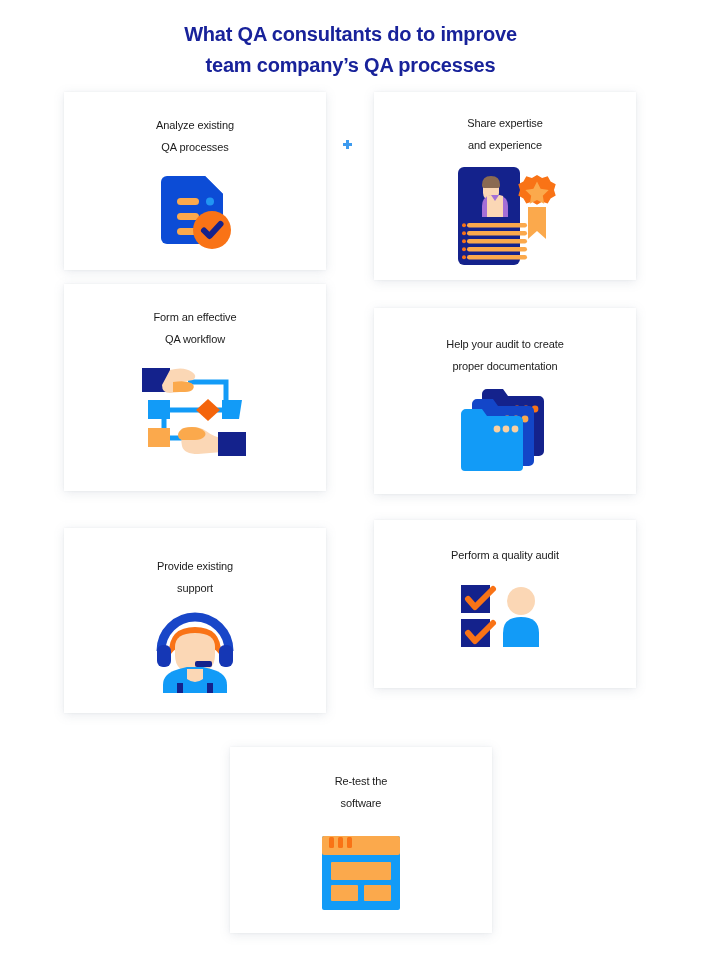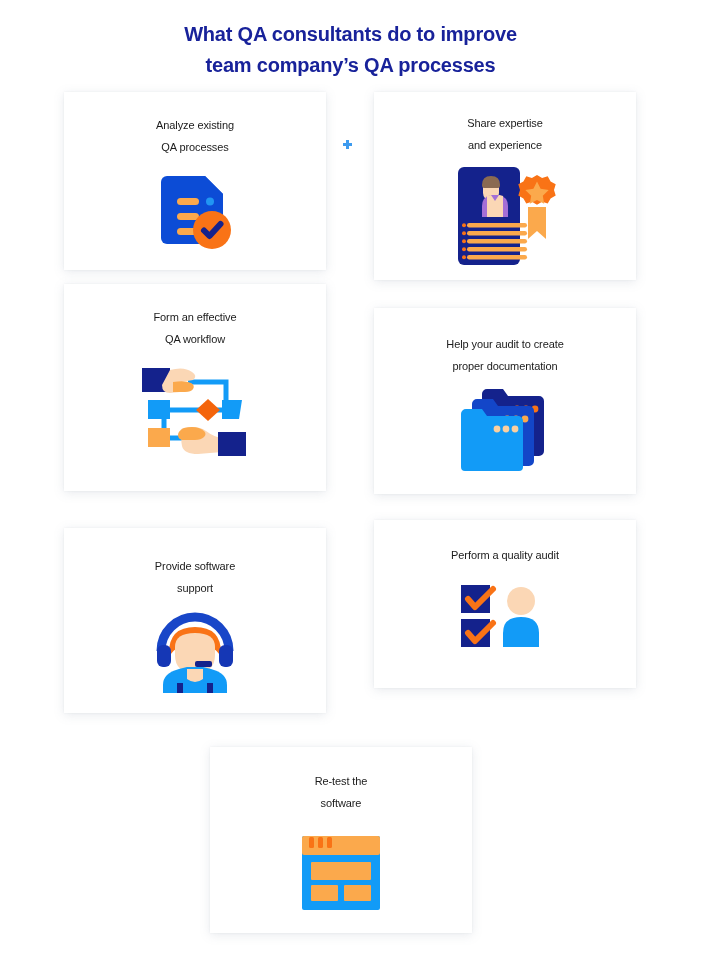--- a/index.html
+++ b/index.html
@@ -64,21 +64,21 @@
     width: 100%;
   }
 
   
   #card-analyze   { left: 64px;  top: 92px;  width: 262px; height: 178px; padding-top: 23px; }
   #card-share     { left: 374px; top: 92px;  width: 262px; height: 188px; padding-top: 21px; }
   #card-workflow  { left: 64px;  top: 284px; width: 262px; height: 207px; padding-top: 23px; }
   #card-docs      { left: 374px; top: 308px; width: 262px; height: 186px; padding-top: 26px; }
   #card-support   { left: 64px;  top: 528px; width: 262px; height: 185px; padding-top: 28px; }
   #card-audit     { left: 374px; top: 520px; width: 262px; height: 168px; padding-top: 25px; justify-content: flex-end; }
-  #card-retest    { left: 210px; top: 747px; width: 262px; height: 186px; padding-top: 24px; gap: 20px; }
+  #card-retest    { left: 230px; top: 747px; width: 262px; height: 186px; padding-top: 24px; gap: 20px; }
 
   #card-analyze  .card-icon { padding-bottom: 8px; }
   #card-share    .card-icon { padding-bottom: 6px; }
   #card-workflow .card-icon { padding-bottom: 22px; }
   #card-docs     .card-icon { padding-bottom: 14px; }
   #card-support  .card-icon { padding-bottom: 12px; }
   #card-audit    .card-icon { padding-bottom: 22px; }
   #card-retest   .card-icon { padding-bottom: 22px; }
 
   
@@ -225,21 +225,21 @@
         <g fill="#FBD0A0">
           <circle cx="38" cy="44" r="3.4"></circle>
           <circle cx="47" cy="44" r="3.4"></circle>
           <circle cx="56" cy="44" r="3.4"></circle>
         </g>
       </svg>
     </div>
   </div>
 
   <div class="card" id="card-support">
-    <div class="card-title">Provide software
+    <div class="card-title">Provide existing
 support</div>
     <div class="card-icon">
       <svg width="88" height="86" viewBox="0 0 88 86">
 
         <path d="M10 44 a34 34 0 0 1 68 0" fill="none" stroke="#1846C8" stroke-width="9"></path>
 
         <path d="M18 46 q0 -26 26 -26 q26 0 26 26 l0 4 q-8 -14 -26 -14 q-18 0 -26 14 z" fill="#F97316"></path>
 
         <path d="M24 40 q0 -14 20 -14 q20 0 20 14 v8 q0 18 -20 18 q-20 0 -20 -18 z" fill="#FBD7B5"></path>
 

